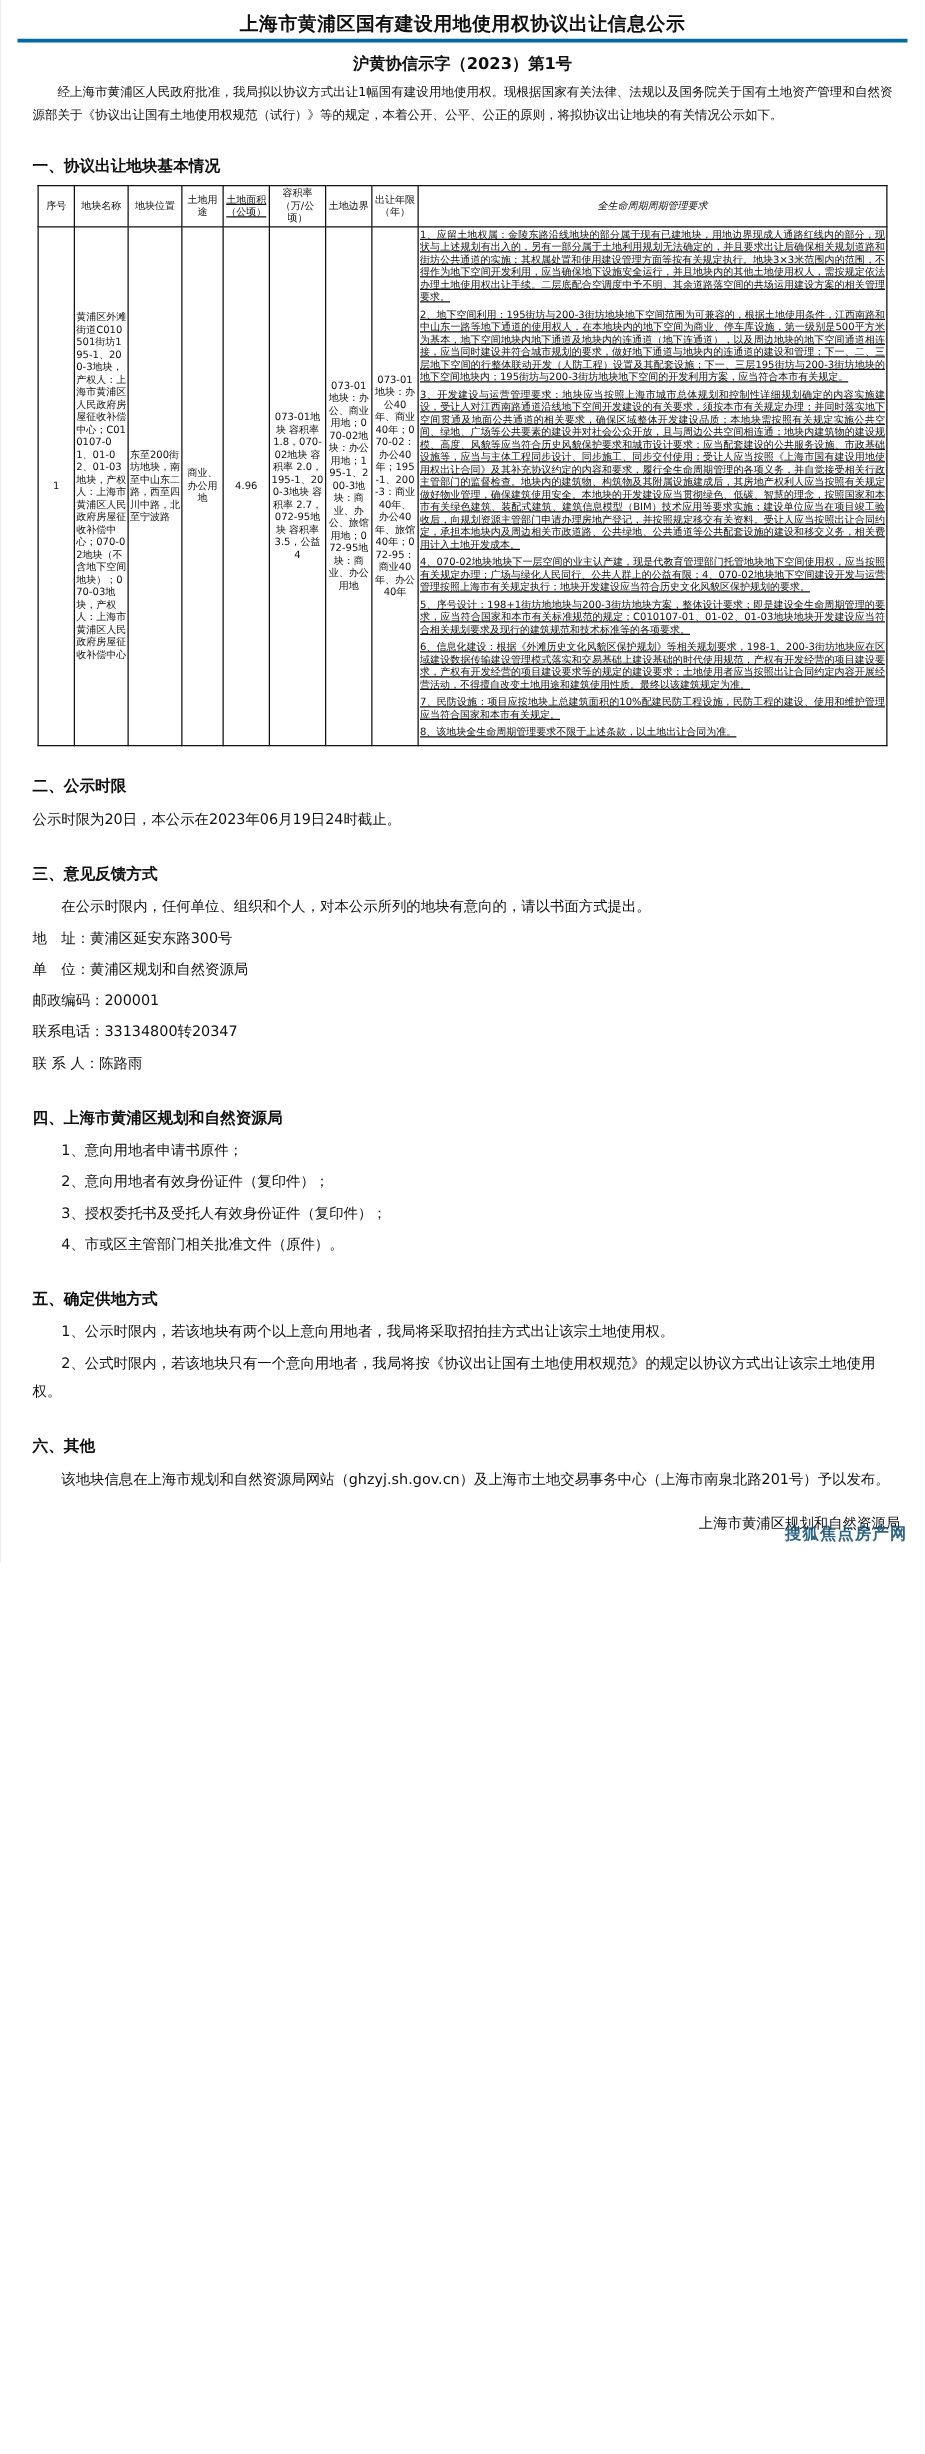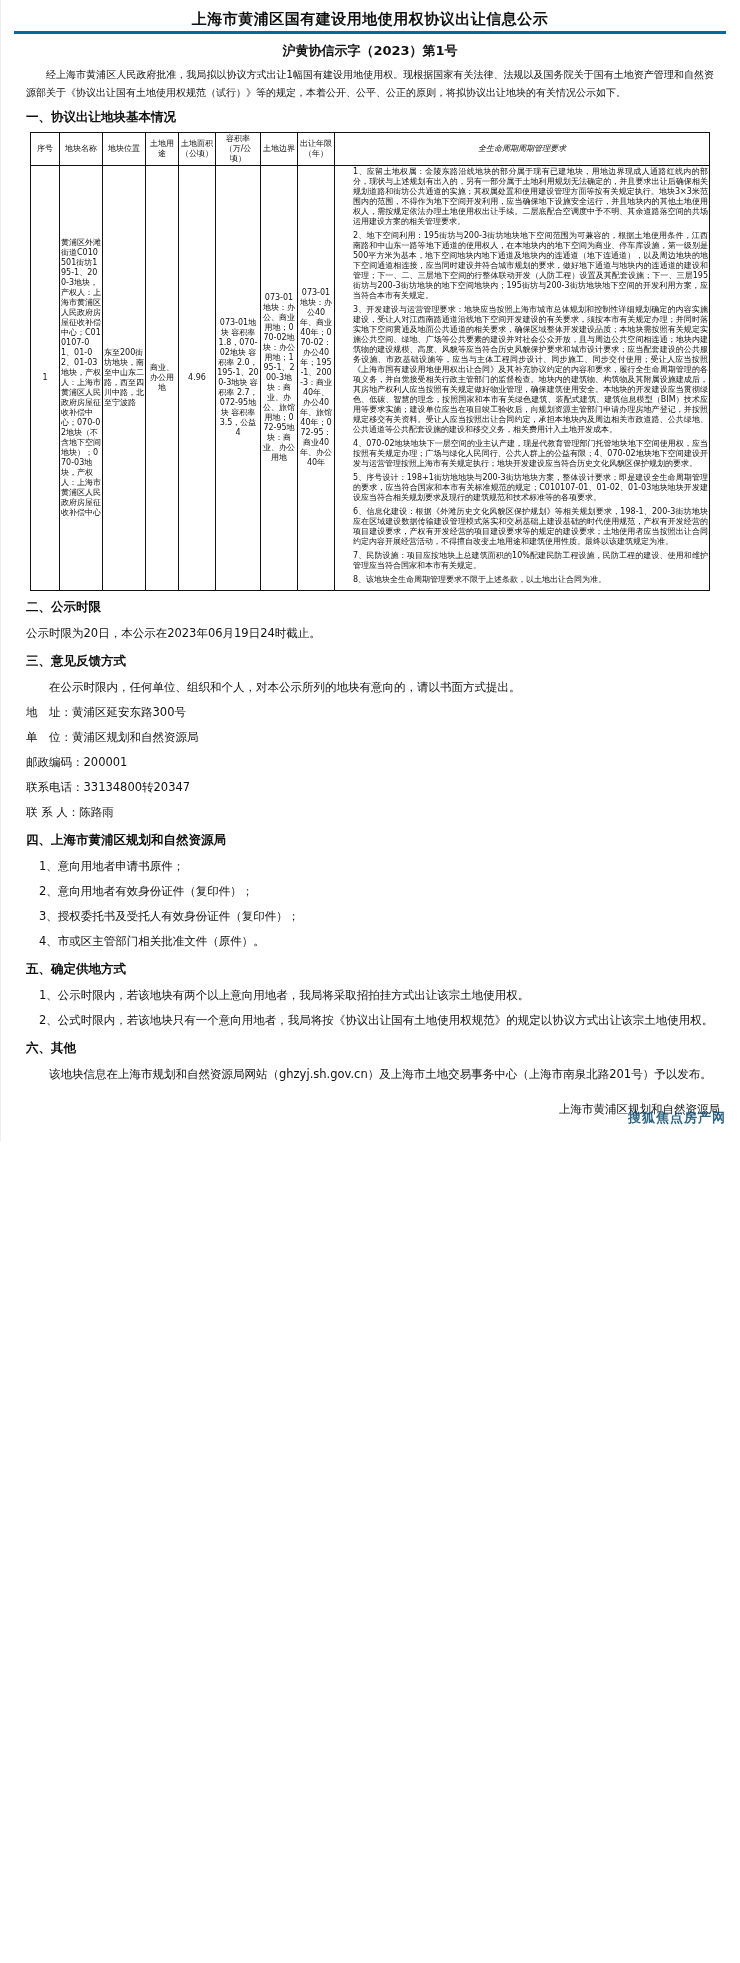--- a/index.html
+++ b/index.html
@@ -13,57 +13,57 @@
   .title{
     text-align:center;font-size:15px;font-weight:bold;letter-spacing:.5px;
     padding:10px 0 2px 0;border-bottom:3px solid #0369a1;margin:0 14px;
   }
   .subtitle{text-align:center;font-size:13px;font-weight:bold;padding:8px 0 6px 0;}
   .intro{
     font-size:10px;line-height:1.75;margin:0 26px 0 26px;text-align:justify;
     text-indent:2em;
   }
   .sec-h{
-    font-size:12.5px;font-weight:bold;margin:8px 26px 6px 26px;
+    font-size:12.5px;font-weight:bold;margin:24px 26px 6px 26px;
   }
   
   table.land{
     border-collapse:collapse;width:680px;margin:0 auto;
     table-layout:fixed;
   }
   table.land th, table.land td{
     border:1px solid #111;
     font-size:8px;
     line-height:1.25;
     vertical-align:middle;
     padding:1px 1px;
     word-break:break-all;
   }
   table.land th{font-weight:normal;text-align:center;}
   .c-no{width:26px;}
   .c-name{width:40px;}
   .c-pos{width:40px;}
   .c-use{width:30px;}
-  .c-area{width:34px;}
+  .c-area{width:34px;text-decoration:underline;}
   .c-far{width:42px;}
   .c-edge{width:34px;}
   .c-year{width:34px;}
   .c-req{width:auto;font-style:italic;}
   td.mid{text-align:center;}
   td.req{
     text-align:justify;font-size:7.6px;line-height:1.26;padding:3px 4px;vertical-align:top;
   }
-  td.req p{margin:0 0 4px 17px;}
+  td.req p{margin:0 0 4px 0;text-decoration:underline;}
   td.tiny{font-size:7.4px;line-height:1.25;padding:2px 2px;text-align:center;}
   td.tiny2{font-size:7.4px;line-height:1.25;padding:2px 2px;text-align:left;}
   .body-p{
     font-size:11.5px;line-height:2.0;margin:2px 26px;text-indent:2em;
   }
   .body-p.noind{text-indent:0;}
-  .list-p{font-size:11.5px;line-height:2.0;margin:2px 16px;text-indent:2em;}
+  .list-p{font-size:11.5px;line-height:2.0;margin:2px 26px;text-indent:2em;}
   .footer-right{
     font-size:11.5px;text-align:right;margin:16px 20px 4px 0;
   }
   .watermark{
     position:absolute;right:14px;bottom:14px;
     font-size:13px;color:#0c4a6e;font-weight:bold;letter-spacing:1px;
     opacity:.85;
   }
   
   .edge-l{position:absolute;left:0;top:0;width:1px;height:100%;background:#eee;}

